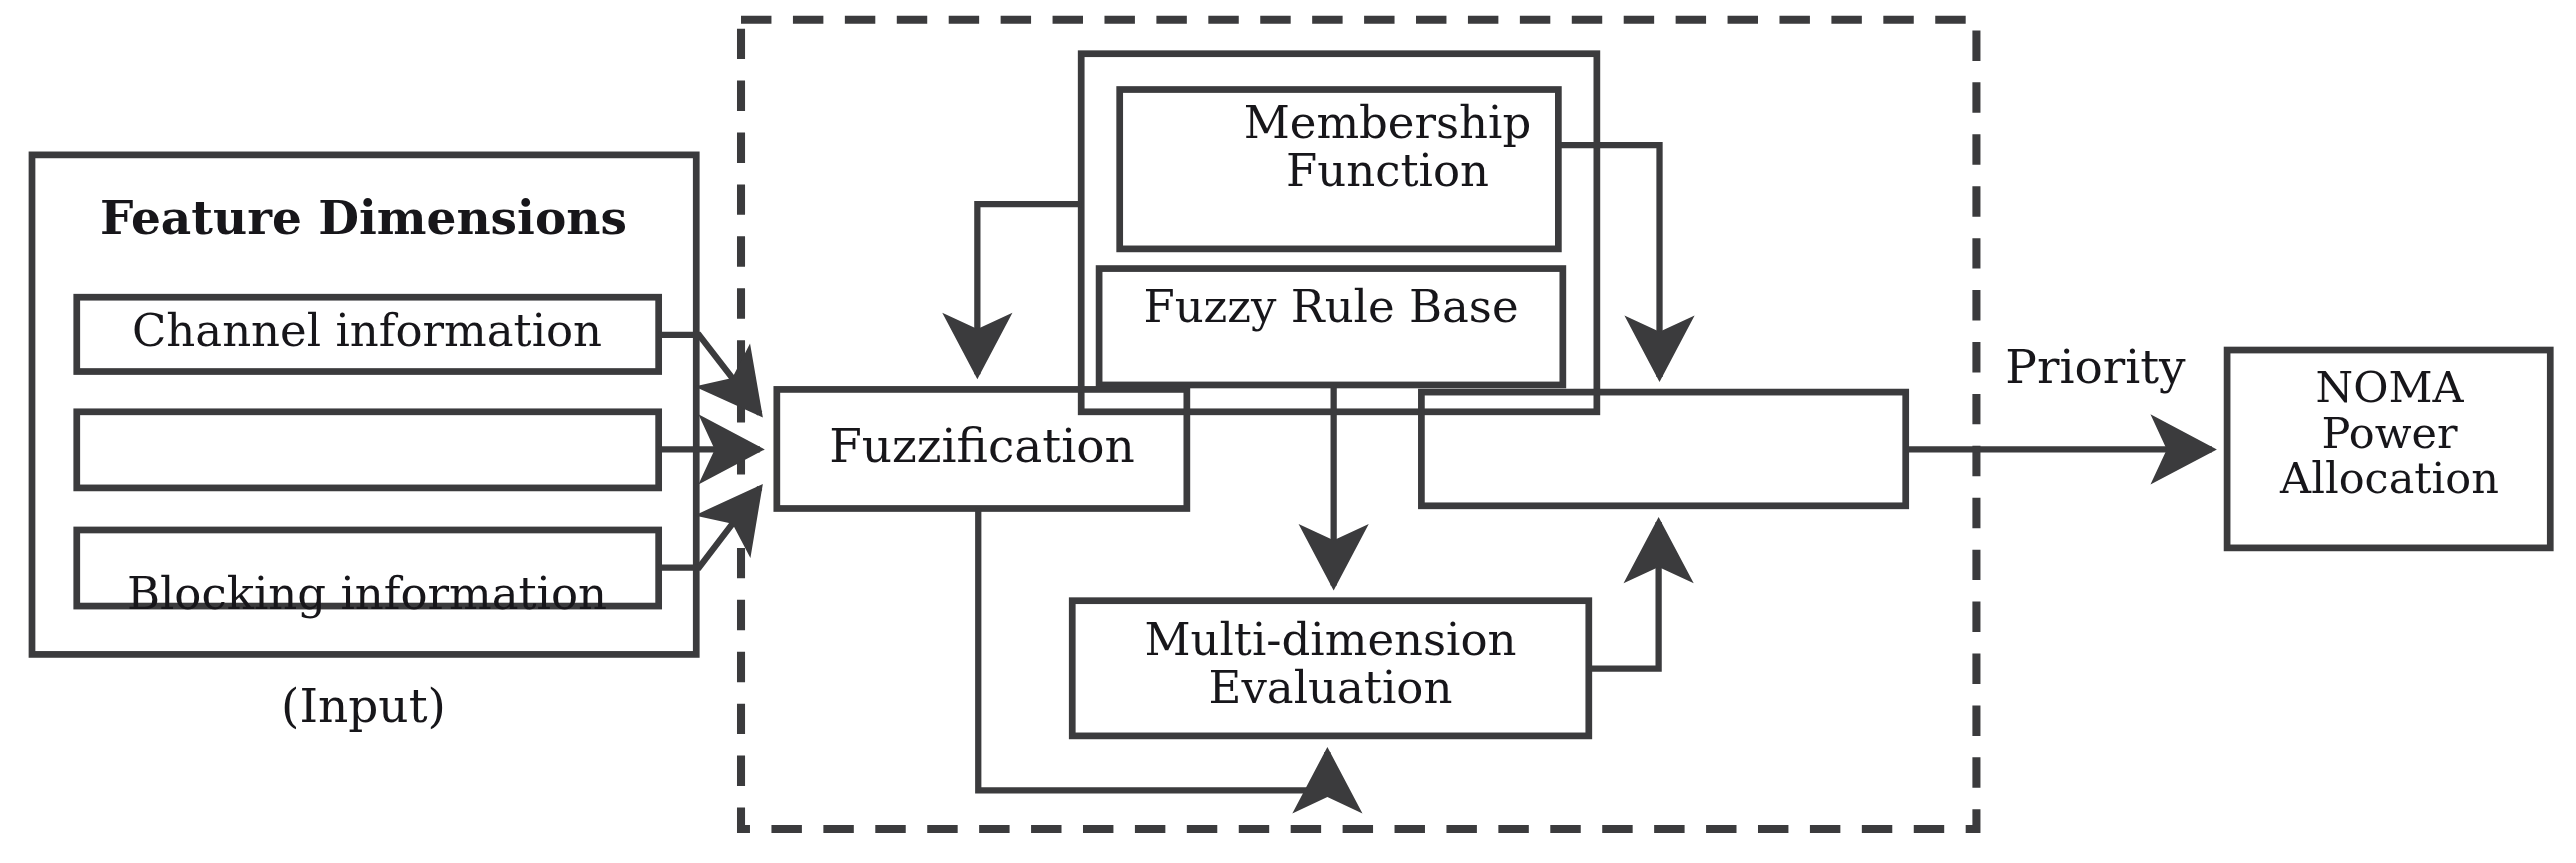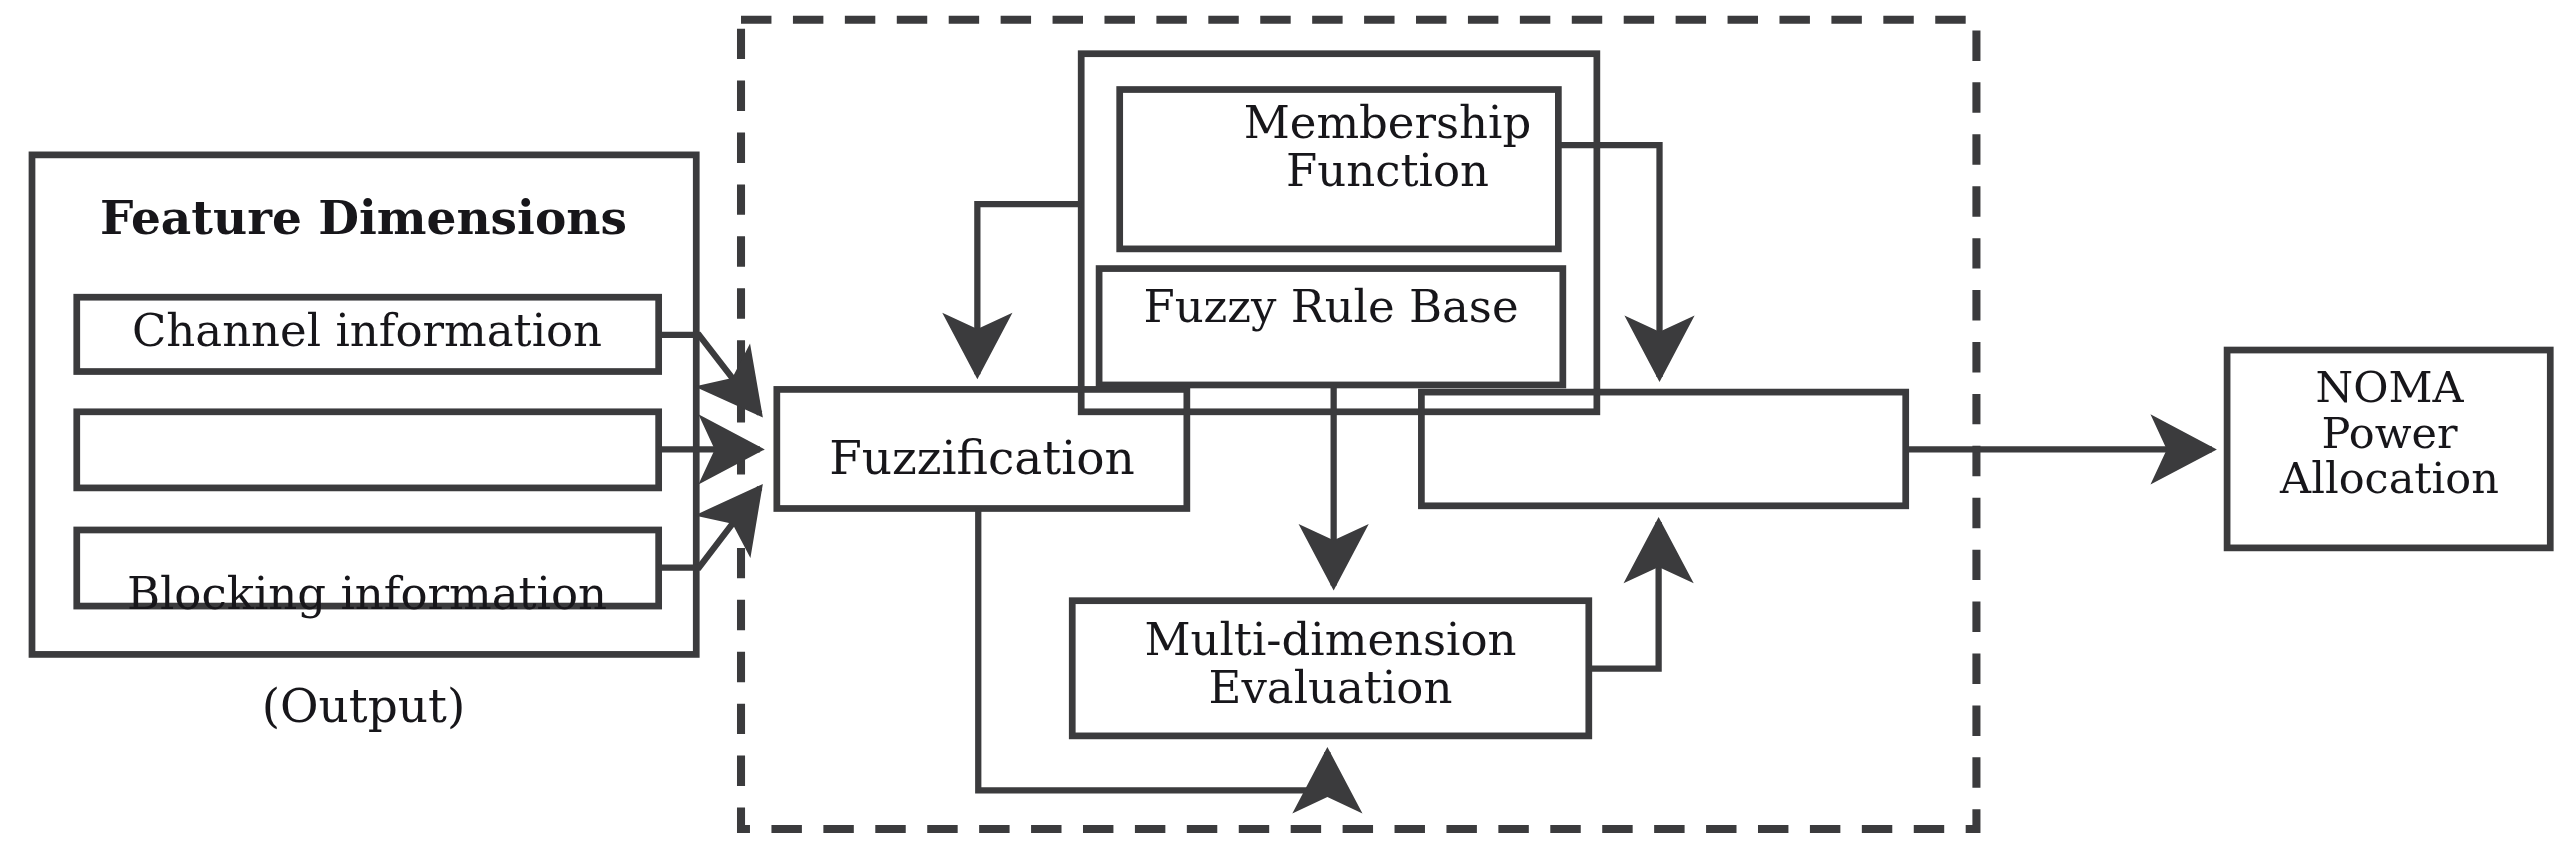--- a/index.html
+++ b/index.html
@@ -58,33 +58,34 @@
     </g>
   </svg>
 
   <div class="lbl" style="left:31px;top:193px;width:665px;font-size:47px;font-weight:bold;">Feature Dimensions</div>
 
   <div class="lbl" style="left:76px;top:307px;width:582px;font-size:45px;">Channel information</div>
 
 
   <div class="lbl" style="left:76px;top:570px;width:582px;font-size:45px;">Blocking information</div>
 
-  <div class="lbl" style="left:31px;top:681px;width:665px;font-size:47px;">(Output)</div>
+  <div class="lbl" style="left:31px;top:681px;width:665px;font-size:47px;">(Input)</div>
 
   <div class="lbl" style="left:1168px;top:99px;width:439px;font-size:45px;">Membership
 Function</div>
 
   <div class="lbl" style="left:1099px;top:283px;width:464px;font-size:45px;">Fuzzy Rule Base</div>
 
-  <div class="lbl" style="left:777px;top:421px;width:410px;font-size:47px;margin-top:12px;">Fuzzification</div>
+  <div class="lbl" style="left:777px;top:421px;width:410px;font-size:47px;">Fuzzification</div>
 
 
   <div class="lbl" style="left:1072px;top:616px;width:517px;font-size:45px;">Multi-dimension
 Evaluation</div>
 
+  <div class="lbl" style="left:1979px;top:342px;width:233px;font-size:47px;">Priority</div>
 
 
   <div class="lbl" style="left:2228px;top:365px;width:323px;font-size:43px;">NOMA
 Power
 Allocation</div>
 
 </div>
 
 
 </body></html>

